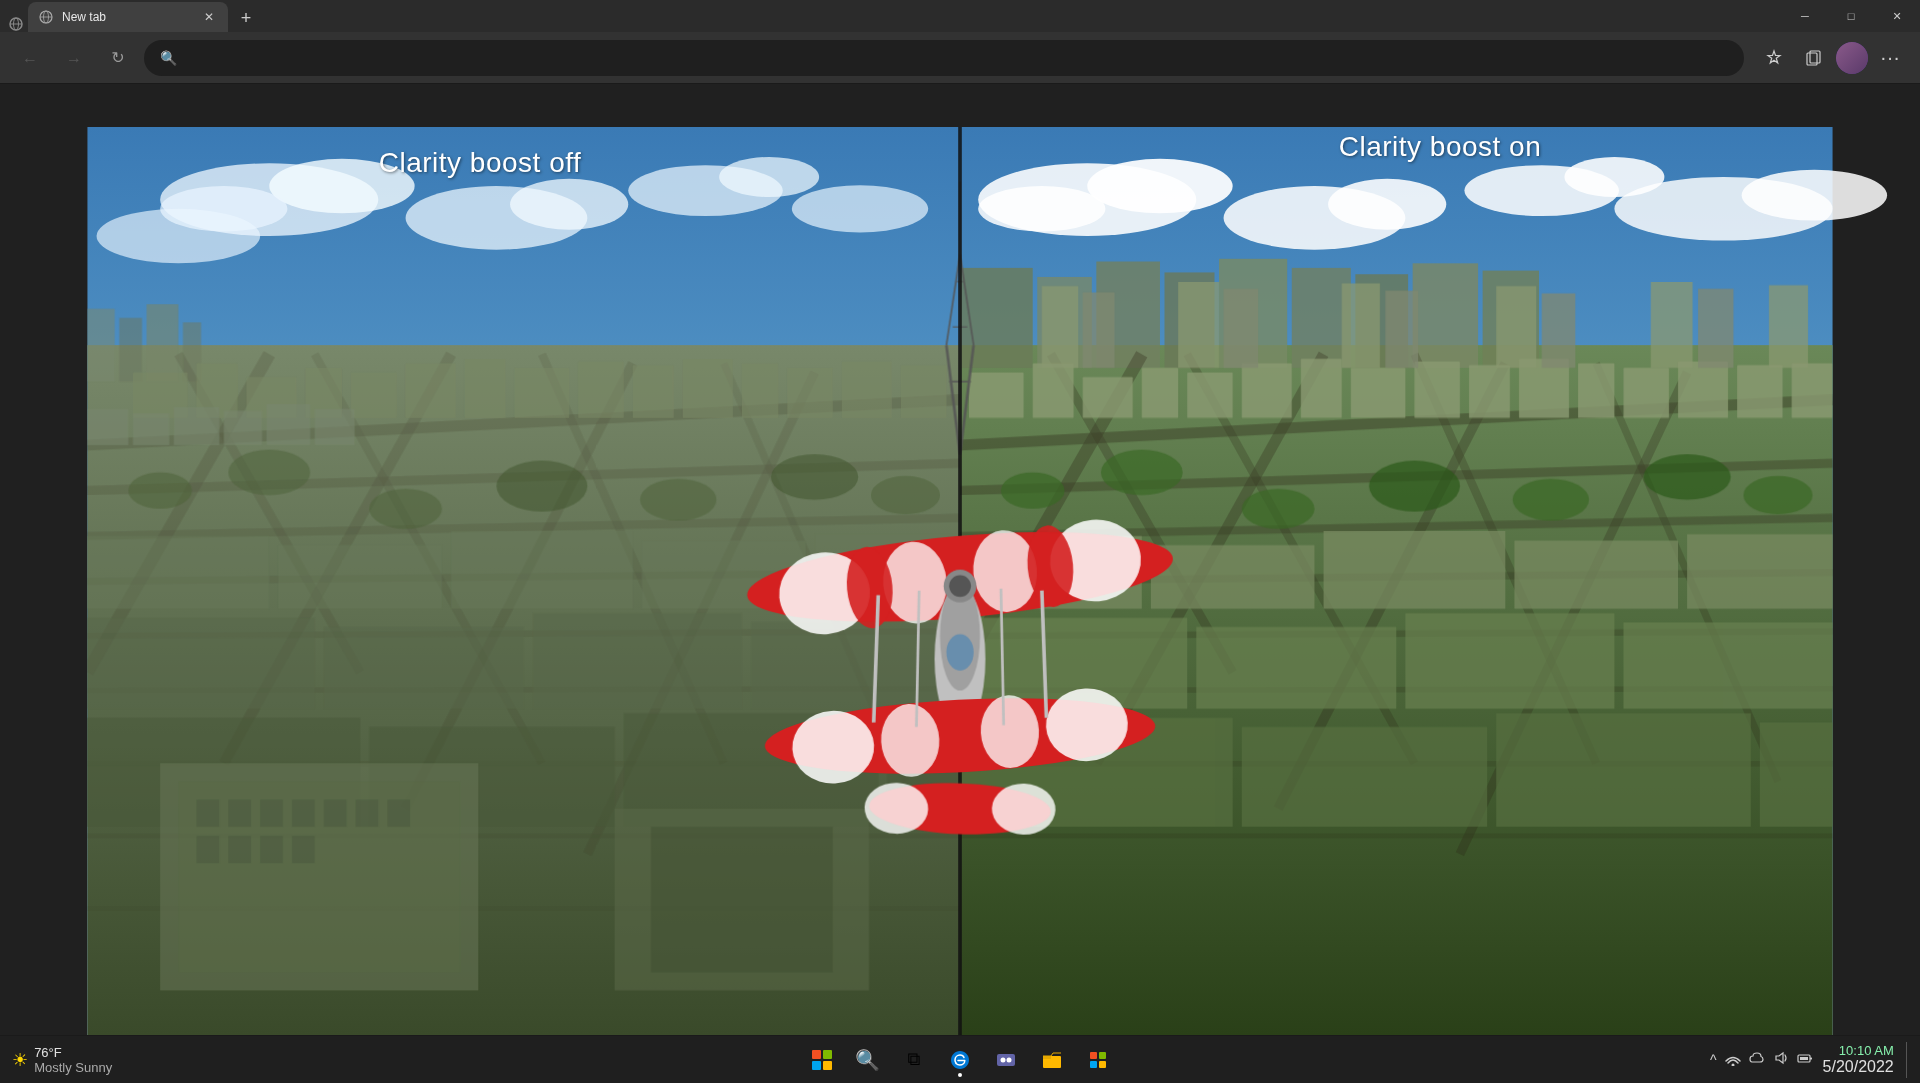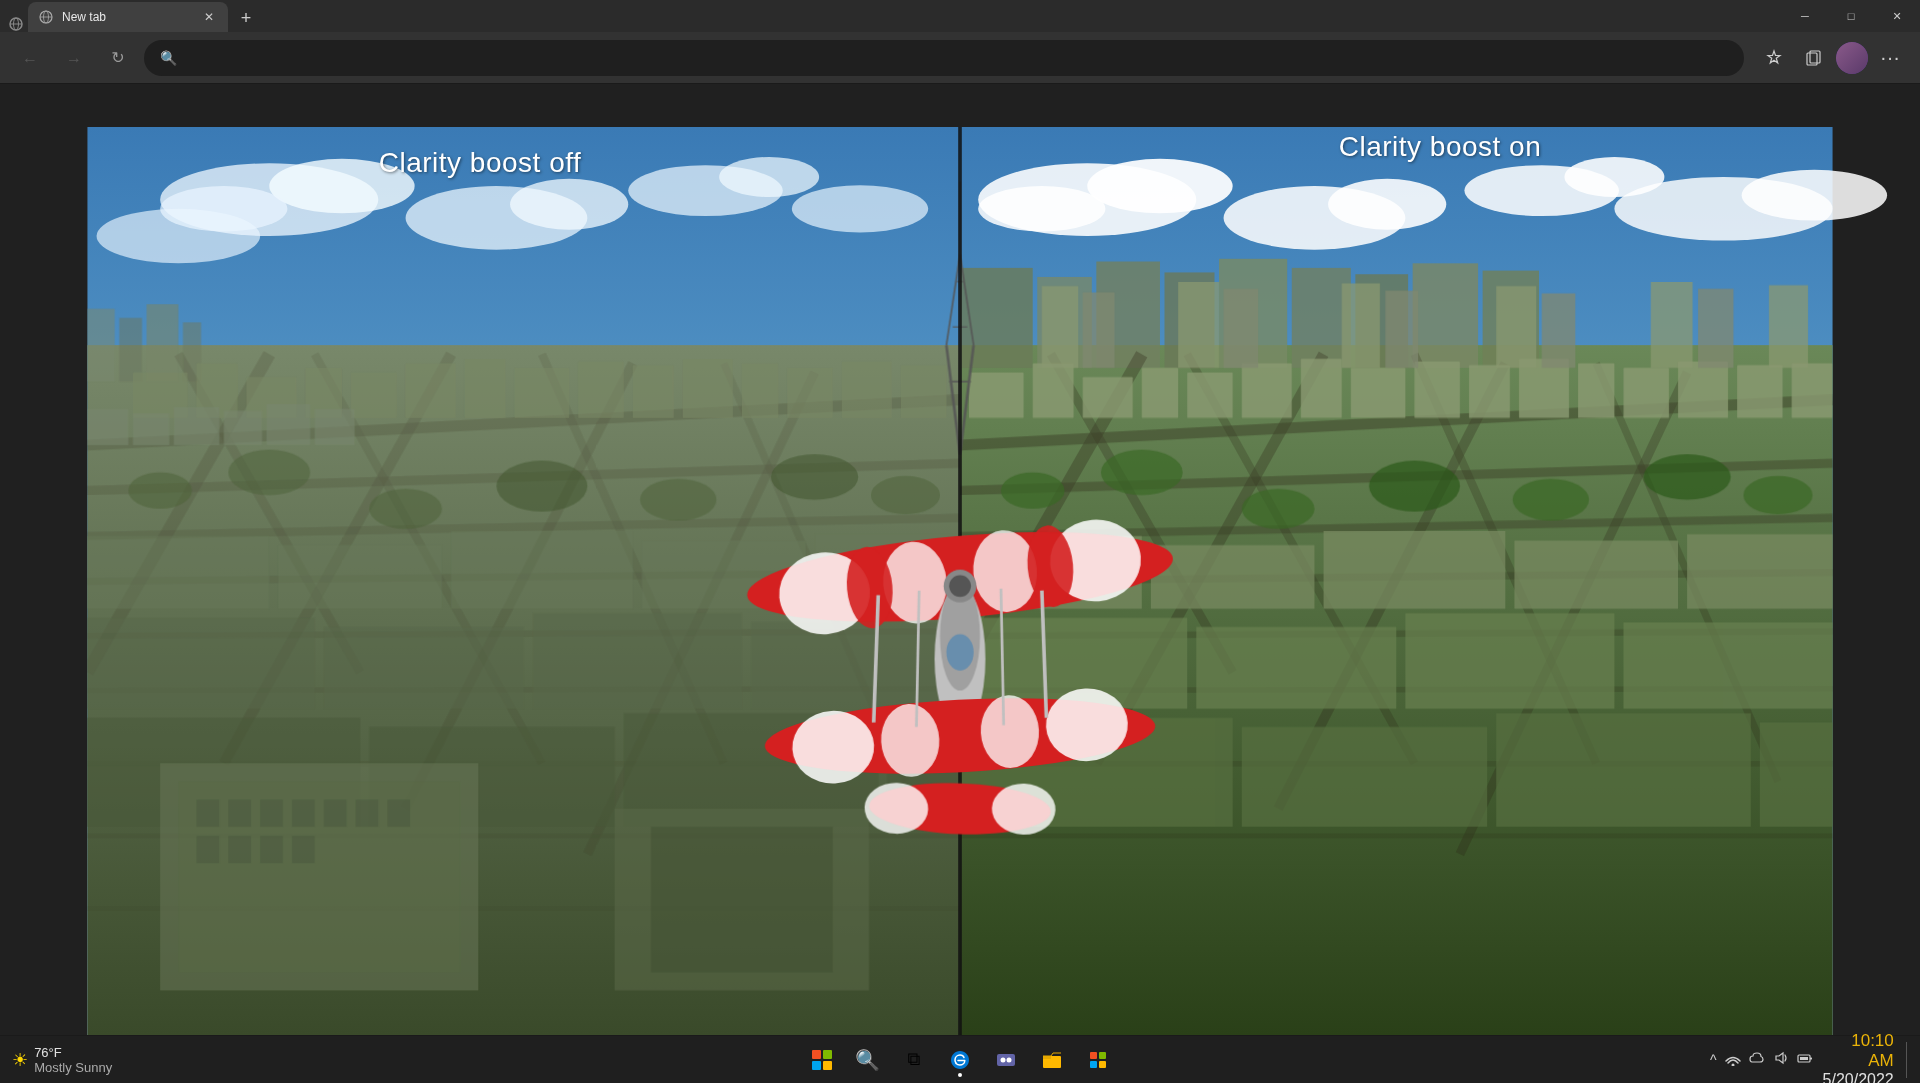--- a/index.html
+++ b/index.html
@@ -272,21 +272,21 @@
     .tray-icon {
       color: #ccc;
       font-size: 14px;
       cursor: pointer;
       padding: 2px;
     }
     .clock {
       text-align: right;
       cursor: pointer;
     }
-    .clock-time { font-size: 17px; color: #eab308; }
+    .clock-time { font-size: 13px; color: #86efac; }
     .clock-date { font-size: 16px; color: #e0e0e0; }
 
     
     .windows-logo {
       display: grid;
       grid-template-columns: 1fr 1fr;
       gap: 2px;
       width: 20px;
       height: 20px;
     }

